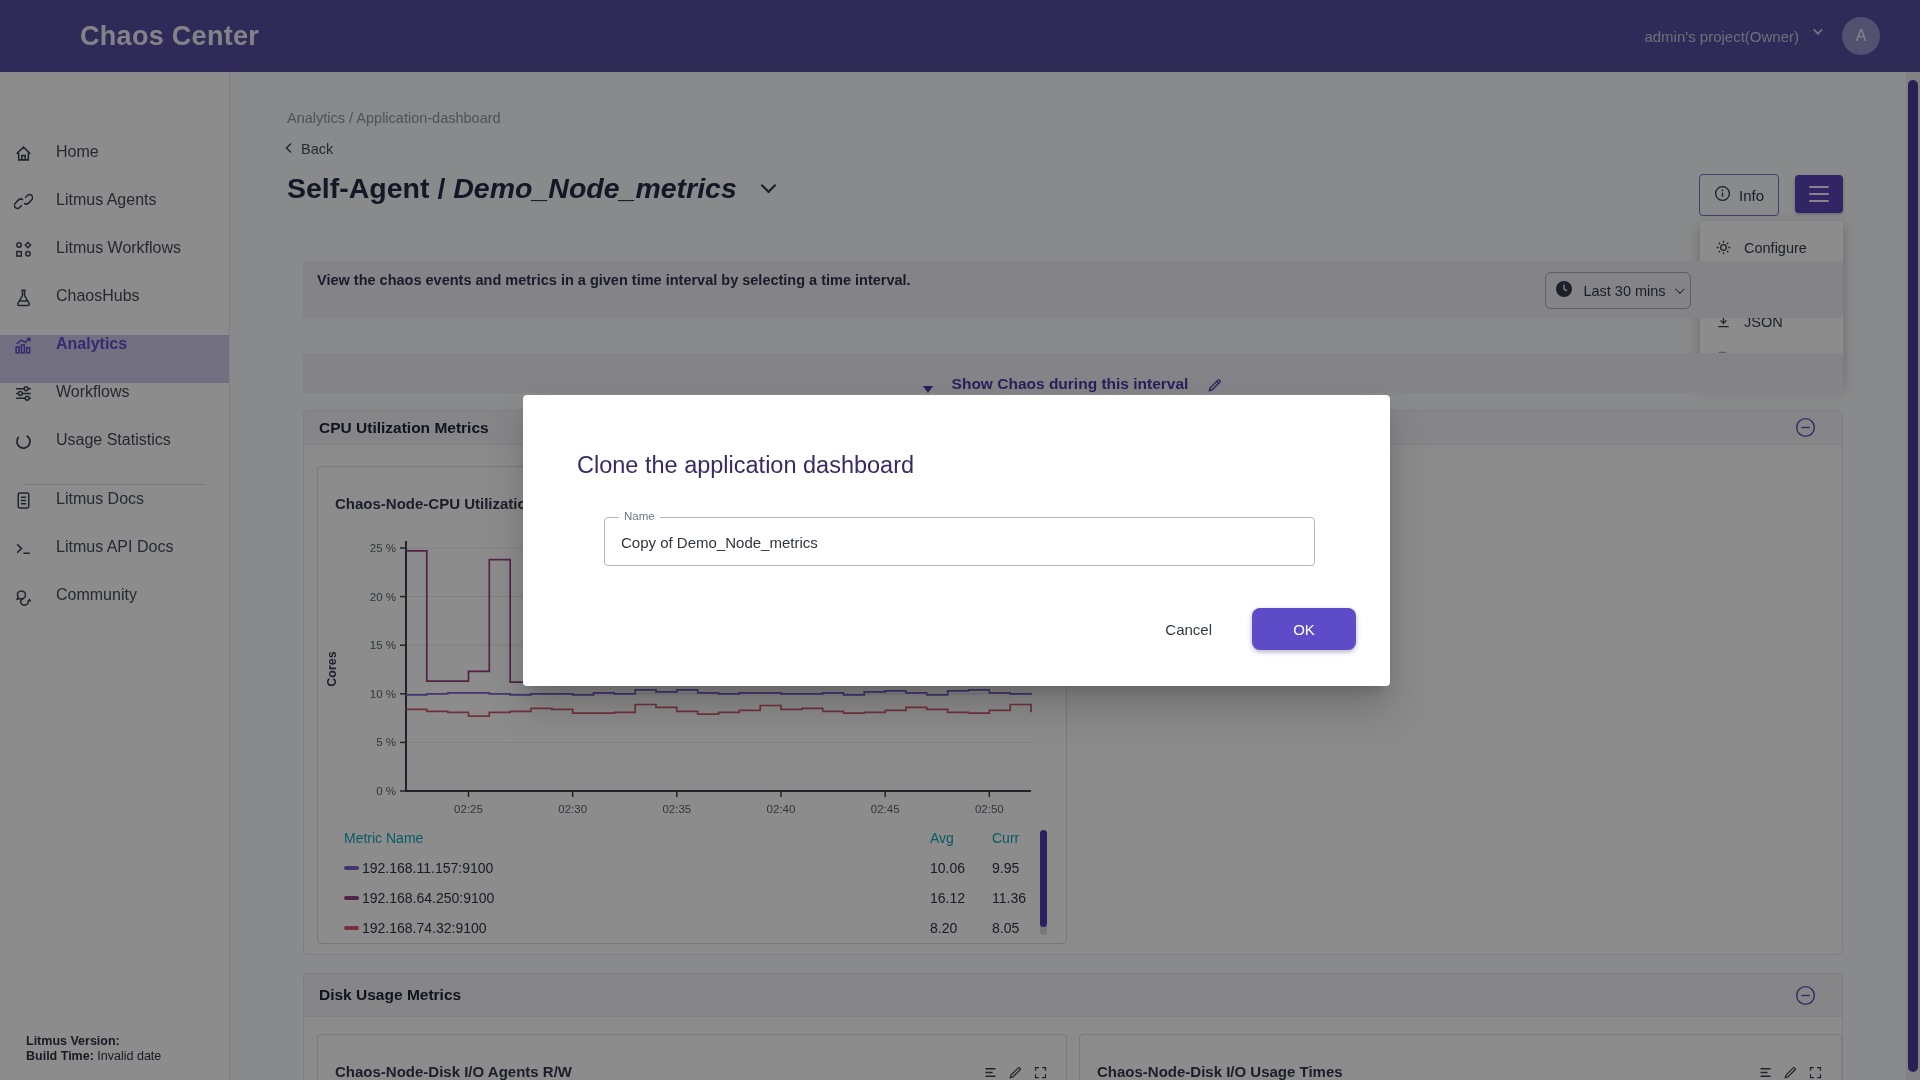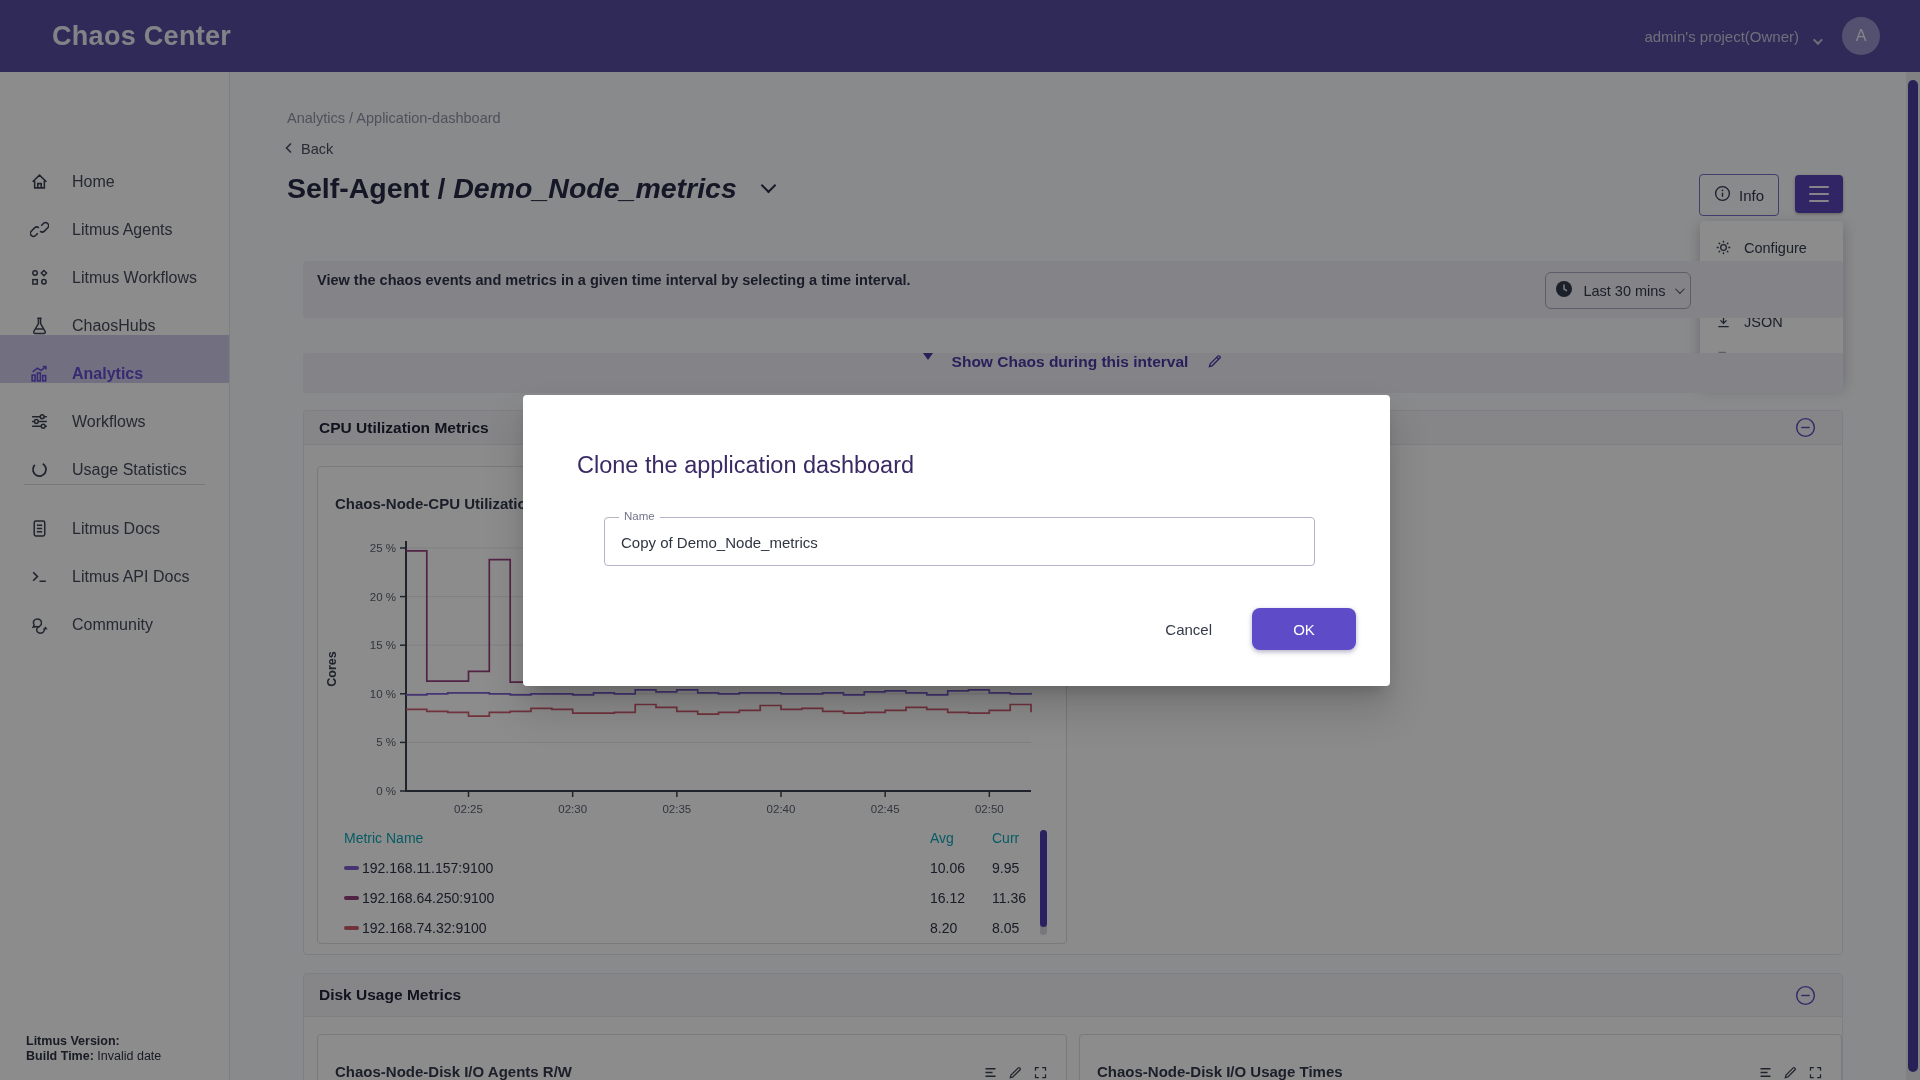--- a/index.html
+++ b/index.html
@@ -3,30 +3,30 @@
 <meta charset="utf-8">
 <style>
   html,body{margin:0;padding:0;background:#555;}
   *{box-sizing:border-box;}
   #stage{position:relative;width:1920px;height:1080px;overflow:hidden;
          font-family:"Liberation Sans",sans-serif;background:#FAFBFD;}
   .abs{position:absolute;}
 
   
   .topbar{left:0;top:0;width:1920px;height:72px;background:#564D9E;display:flex;align-items:center;}
-  .brand{margin-left:52px;font-size:27px;font-weight:bold;color:#EFEDF8;letter-spacing:.3px;}
+  .brand{margin-left:80px;font-size:27px;font-weight:bold;color:#EFEDF8;letter-spacing:.3px;}
   .topbar-right{position:absolute;right:40px;top:0;height:72px;display:flex;align-items:center;gap:22px;}
-  .project-sel{display:flex;align-items:flex-end;gap:14px;color:#CBC8DF;font-size:15px;cursor:pointer;}
+  .project-sel{display:flex;align-items:flex-start;gap:14px;color:#CBC8DF;font-size:15px;cursor:pointer;}
   .chev{display:inline-block;width:7px;height:7px;border-right:2px solid #CBC8DF;border-bottom:2px solid #CBC8DF;transform:rotate(45deg) translateY(-2px);}
   .avatar{width:38px;height:38px;border-radius:50%;background:#9A94CC;color:#F2F1FA;font-size:16px;
           display:flex;align-items:center;justify-content:center;}
 
   
   .sidebar{left:0;top:72px;width:230px;height:1008px;background:#FFFFFF;border-right:1px solid #E6E6EE;padding-top:71px;}
-  .nav-item{height:48px;display:flex;align-items:flex-end;padding-left:30px;gap:22px;cursor:pointer;color:#454B5C;}
+  .nav-item{height:48px;display:flex;align-items:flex-start;padding-left:14px;gap:22px;cursor:pointer;color:#454B5C;}
   .nav-item .nav-icon{width:20px;height:20px;color:#3C4354;display:flex;align-items:center;}
   .nav-label{font-size:16px;font-weight:500;}
   .nav-item.active{background:#CFCBEC;color:#654DD0;}
   .nav-item.active .nav-icon{color:#654DD0;}
   .nav-item.active .nav-label{font-weight:600;}
   .nav-divider{height:1px;background:#D8D8E0;margin:5px 24px;}
   .side-footer{position:absolute;left:26px;top:962px;font-size:12.5px;color:#2E3343;line-height:15px;}
   .side-footer b{font-weight:bold;}
 
   
@@ -50,21 +50,21 @@
   .menu-item.disabled{color:#A7ADBC;cursor:default;}
   .menu-item.disabled .mi-icon{color:#A7ADBC;}
 
   .note-bar{left:303px;top:261px;width:1540px;height:57px;background:#F1F0F7;border-radius:3px;}
   .note-text{position:absolute;left:14px;top:9px;width:700px;font-size:14.5px;font-weight:600;color:#30344E;line-height:20px;}
   .range-btn{position:absolute;left:1242px;top:11px;width:146px;height:37px;border:1px solid #A6ABBD;border-radius:6px;
              display:flex;align-items:center;justify-content:center;gap:9px;font-size:14.5px;color:#343A4E;cursor:pointer;}
   .range-chev{width:7px;height:7px;border-right:1.8px solid #4A4F63;border-bottom:1.8px solid #4A4F63;transform:rotate(45deg) translateY(-2px);}
 
   .chaos-bar{left:303px;top:353px;width:1540px;height:40px;background:#F0EFF6;border-radius:3px;
-             display:flex;align-items:flex-start;justify-content:center;gap:19px;}
+             display:flex;align-items:flex-end;justify-content:center;gap:19px;}
   .tri-down{width:0;height:0;border-left:5.5px solid transparent;border-right:5.5px solid transparent;border-top:7px solid #4B3AA6;}
   .chaos-label{font-size:15.5px;font-weight:600;color:#4B3AA6;cursor:pointer;}
   .pencil{color:#4B3AA6;width:16px;height:16px;cursor:pointer;}
 
   
   .panel{background:#FDFDFF;border:1px solid #E7E7EF;border-radius:4px;}
   .panel-head{height:34px;background:#F4F4F9;border-bottom:1px solid #E7E7EF;border-radius:4px 4px 0 0;
               display:flex;align-items:center;justify-content:space-between;padding:0 26px 0 15px;}
   .panel-title{font-size:15.5px;font-weight:bold;color:#20243A;}
   .collapse-ic{width:21px;height:21px;color:#5B44BA;cursor:pointer;}

